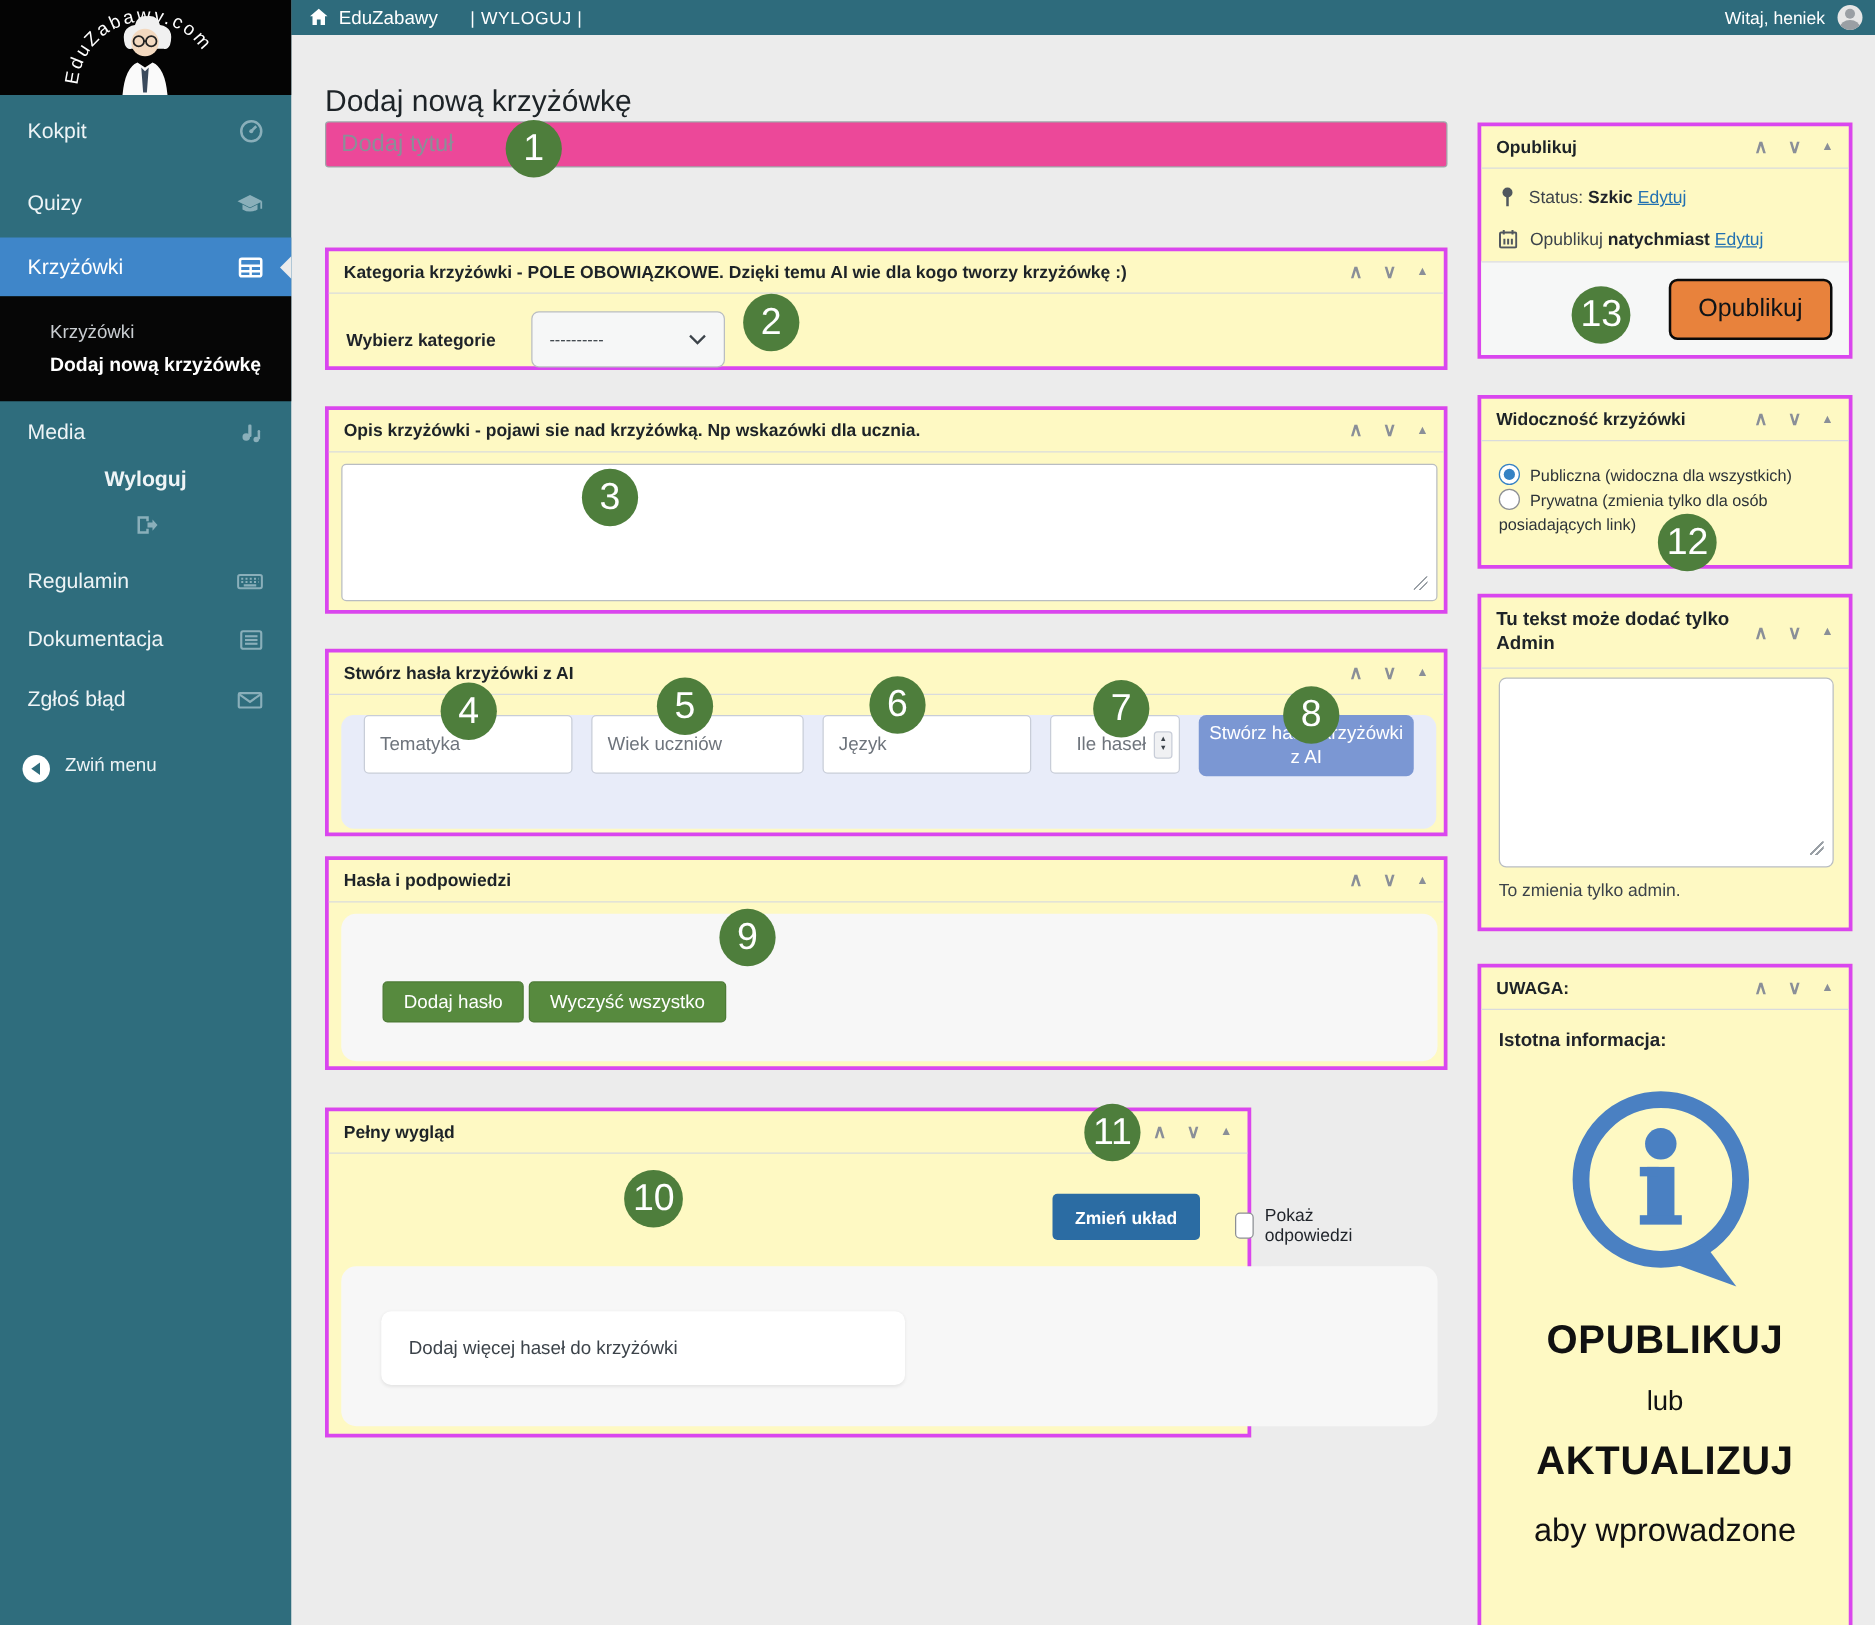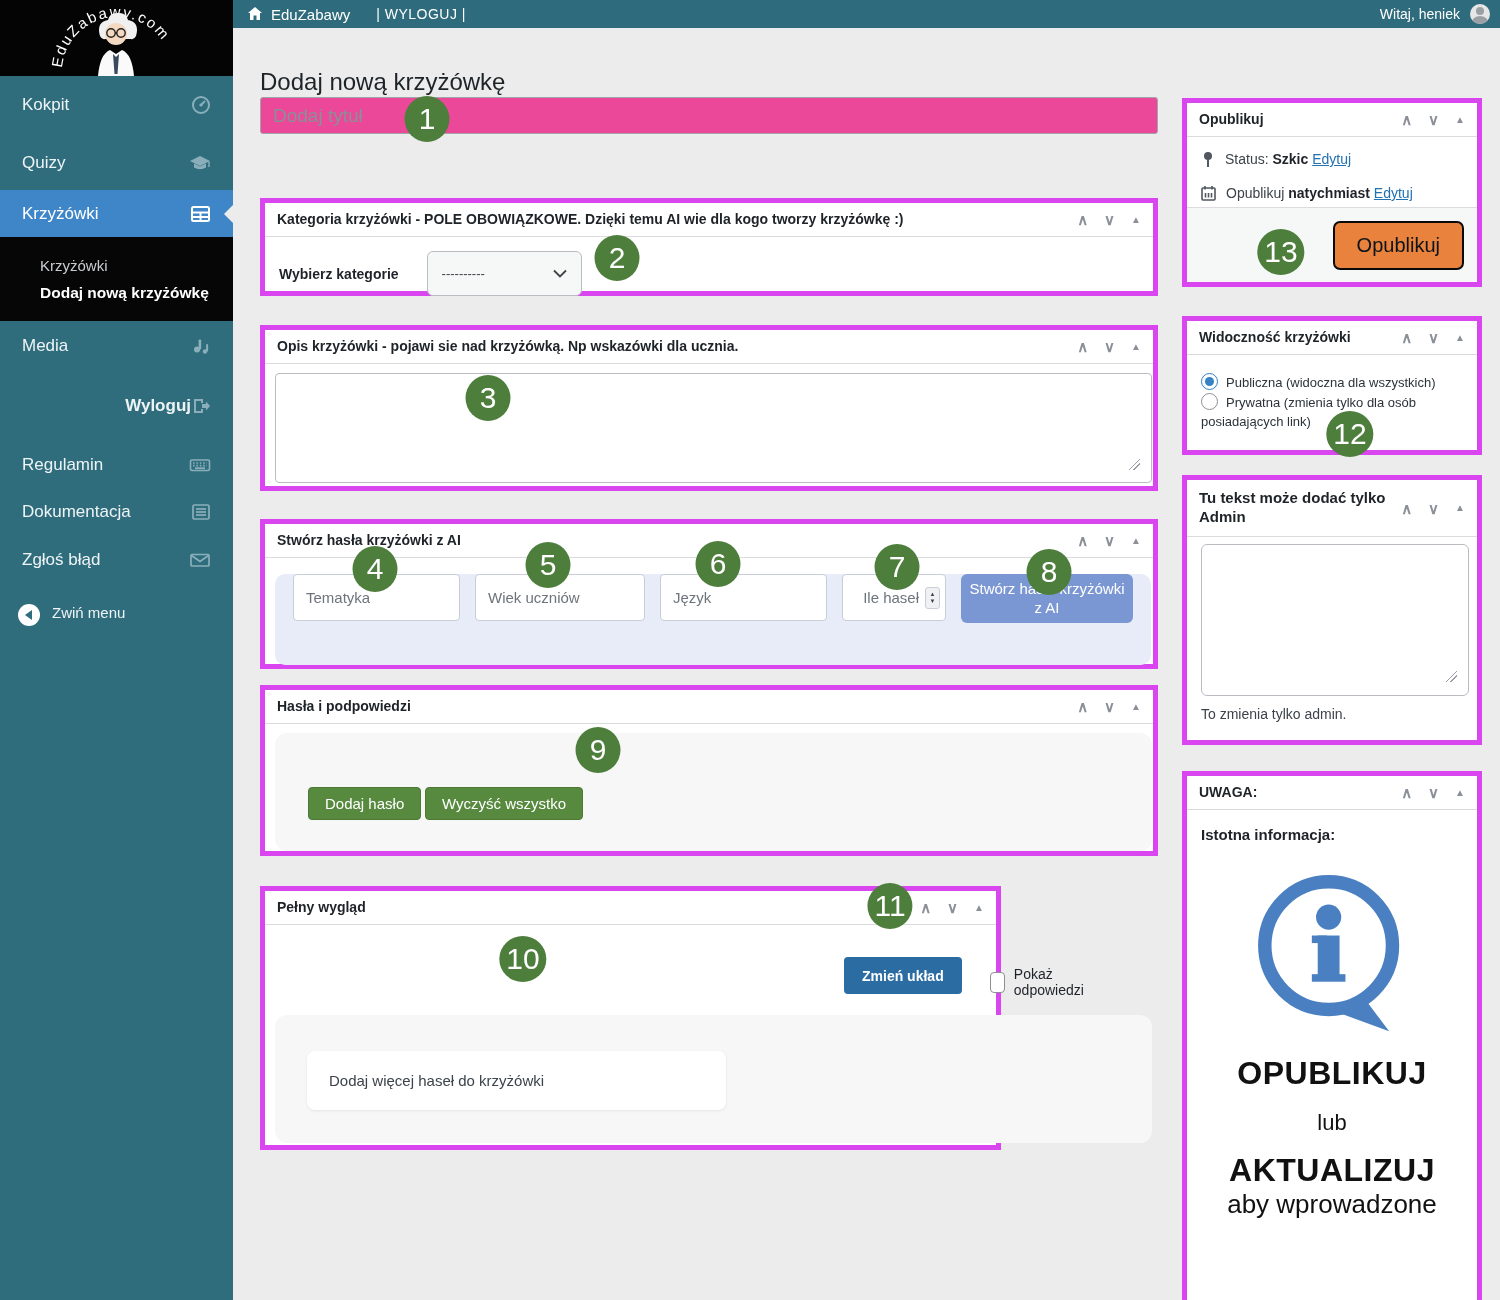--- a/index.html
+++ b/index.html
@@ -28,34 +28,34 @@
   .side-item .lbl{flex:0 0 auto;}
   .side-item .ic{margin-left:auto;display:flex;opacity:.75;}
   .side-item.active{background:#3f86c9;color:#fff;}
   .side-item.active .ic{opacity:1;}
   .side-arrow{position:absolute;right:0;top:50%;transform:translateY(-50%);
     width:0;height:0;border-top:9px solid transparent;border-bottom:9px solid transparent;border-right:9px solid #ececec;}
   .submenu{position:absolute;left:0;top:237px;width:233px;height:84px;background:#060606;
     display:flex;flex-direction:column;justify-content:center;gap:10px;padding-left:40px;box-sizing:border-box;}
   .submenu .sub{font-size:15px;color:#c9cdd1;cursor:pointer;}
   .submenu .sub.active{color:#fff;font-weight:bold;font-size:15.5px;}
-  .side-item.logout{justify-content:flex-end;gap:0;font-weight:bold;}
+  .side-item.logout{justify-content:flex-end;gap:16px;font-weight:bold;flex-direction:column;}
   .side-item.logout .ic{margin-left:0;}
   .collapse-row{position:absolute;left:0;top:604px;width:233px;height:44px;display:flex;align-items:flex-start;
     padding-left:18px;box-sizing:border-box;color:#eef4f6;font-size:15px;gap:12px;cursor:pointer;}
   .collapse-circle{width:22px;height:22px;border-radius:50%;background:#fff;display:flex;align-items:center;justify-content:center;}
   .collapse-circle span{width:0;height:0;border-top:5px solid transparent;border-bottom:5px solid transparent;border-right:7px solid #2f6d7d;margin-right:2px;}
   
   .page-title{position:absolute;left:260px;top:52px;font-size:24px;font-weight:400;color:#1d2327;}
   .title-input{position:absolute;left:260px;top:97px;width:898px;height:37px;box-sizing:border-box;
     border:1px solid #a0a5aa;border-radius:3px;background:#ec4899;font-size:19px;padding:0 12px;
     font-family:"Liberation Sans",sans-serif;color:#1f2329;}
   .title-input::placeholder{color:#8a8f98;}
   
-  .panel{position:absolute;background:#ffffff;border:5px solid #d946ef;box-sizing:border-box;}
+  .panel{position:absolute;background:#fef9c3;border:3px solid #d946ef;box-sizing:border-box;}
   .panel-header{display:flex;align-items:center;min-height:33px;padding:0 12px;border-bottom:1px solid #d9dbdd;
     font-size:14px;font-weight:bold;color:#1d2327;line-height:1.25;}
   .panel-header .ptitle{padding-right:8px;}
   .pc-group{margin-left:auto;display:flex;align-items:center;gap:16px;color:#8a8f98;flex:0 0 auto;}
   .pc{font-size:15px;cursor:pointer;line-height:1;}
   .pc.tri{font-size:10px;color:#8a8f98;}
   
   .cat-body{display:flex;align-items:center;padding:14px 14px;}
   .cat-label{font-size:14px;font-weight:bold;margin-right:28px;}
   .select-box{width:155px;height:45px;background:#f6f7f7;border:1px solid #b9bdc2;border-radius:6px;
@@ -102,21 +102,21 @@
   .radio{display:inline-block;width:17px;height:17px;border-radius:50%;border:1px solid #8c8f94;background:#fff;
     vertical-align:-3px;margin-right:8px;box-sizing:border-box;cursor:pointer;}
   .radio.sel{border:1px solid #3582c4;position:relative;}
   .radio.sel::after{content:"";position:absolute;left:3px;top:3px;width:9px;height:9px;border-radius:50%;background:#3582c4;}
   
   .warn-sub{padding:16px 14px 0;font-size:15px;font-weight:bold;color:#1f2329;}
   .warn-center{text-align:center;}
   .warn-line1{font-size:24px;margin-top:26px;color:#111;}
   .warn-big{font-size:32px;font-weight:bold;margin-top:16px;color:#111;letter-spacing:.5px;}
   .warn-line2{font-size:22px;margin-top:18px;color:#111;}
-  .warn-line3{font-size:26px;color:#111;}
+  .warn-line3{font-size:26px;margin-top:22px;color:#111;}
   
   .badge{position:absolute;transform:translate(-50%,-50%);min-width:45px;height:46px;padding:0 7px;box-sizing:border-box;
     background:#4e7e3c;color:#fff;border-radius:50%;display:flex;align-items:center;justify-content:center;
     font-size:30px;z-index:40;}
   svg{display:block;}
 </style>
 </head>
 <body>
 
 <div class="topbar">

